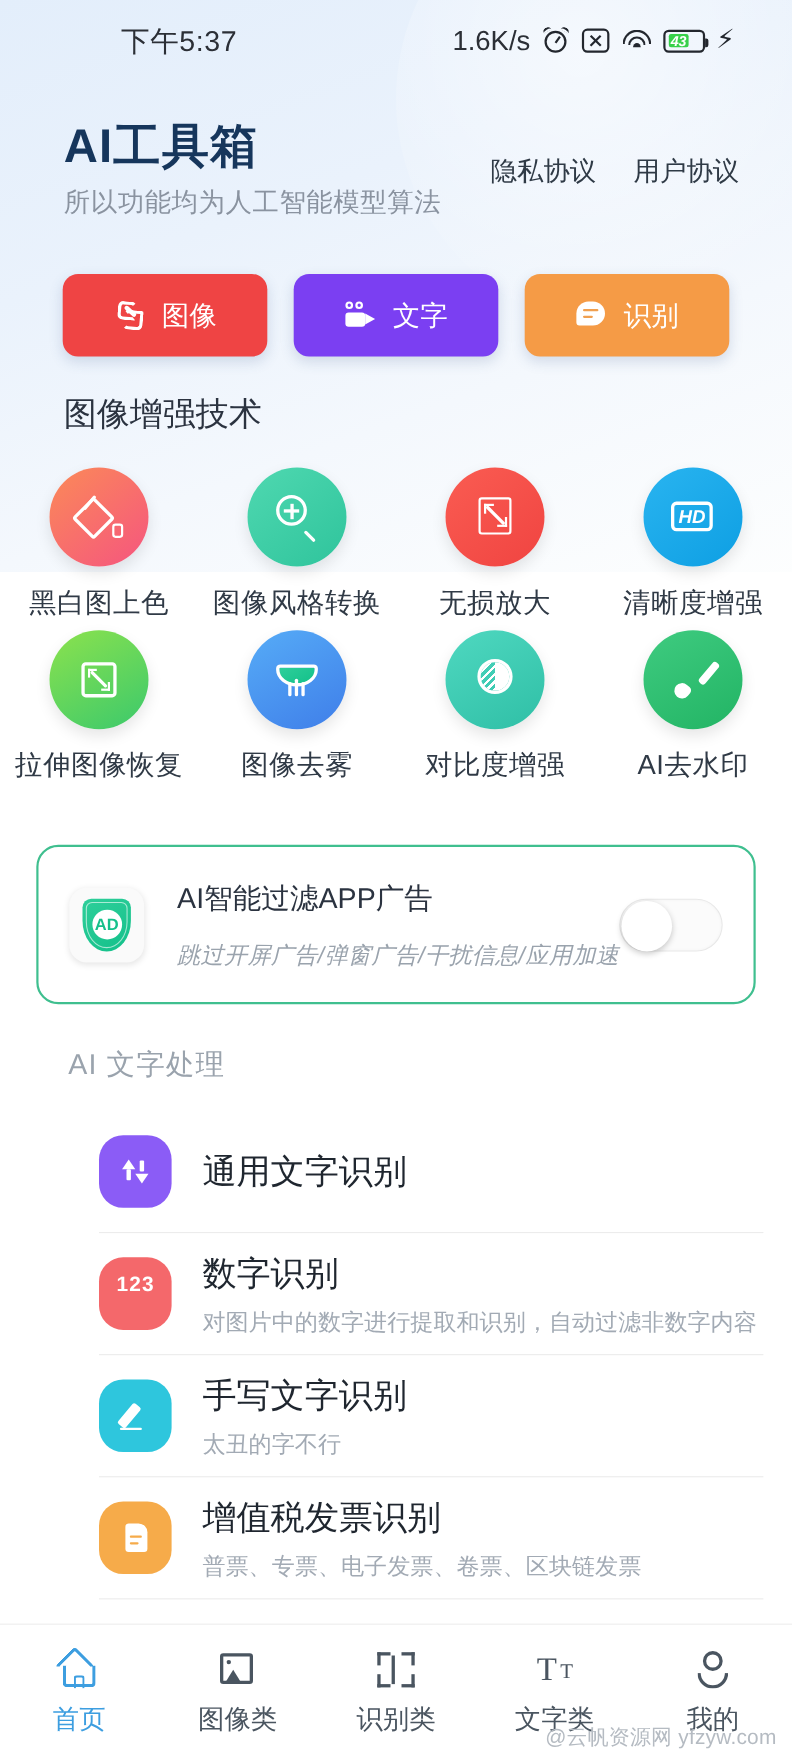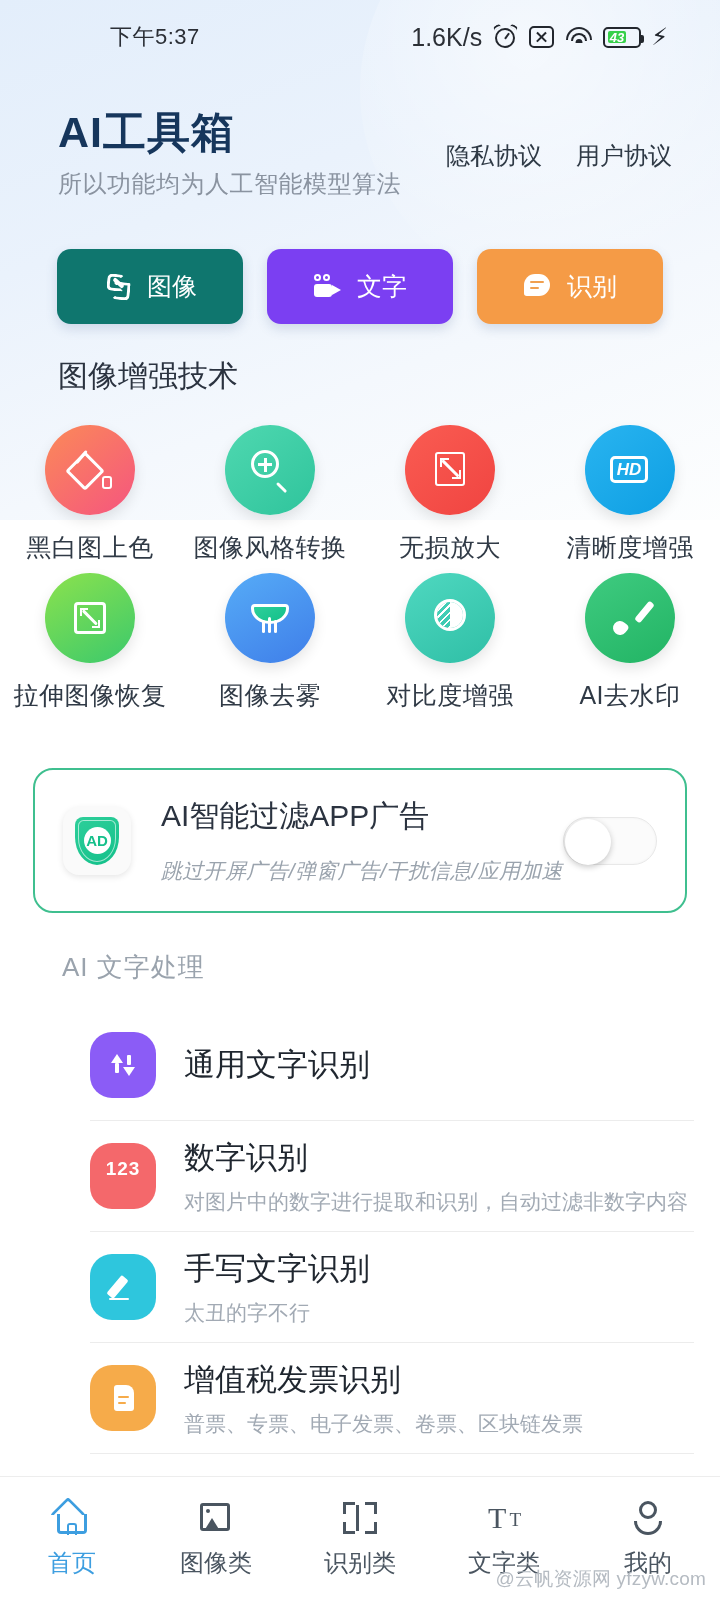--- a/index.html
+++ b/index.html
@@ -21,21 +21,21 @@
     border-radius:50%;
     background:radial-gradient(circle at 40% 40%, rgba(255,255,255,.55), rgba(255,255,255,0) 70%);
   }
 
   
   .statusbar {
     position:absolute; left:0; top:0; width:720px; height:74px;
     display:flex; align-items:center; z-index:5;
   }
   .sb-time {
-    font-size:22px; color:#2b2f36; margin-left:110px; letter-spacing:.5px;
+    font-size:26px; color:#2b2f36; margin-left:110px; letter-spacing:.5px;
   }
   .sb-right {
     margin-left:auto; margin-right:52px; display:flex; align-items:center; gap:11px;
   }
   .sb-speed { font-size:25px; color:#2b2f36; letter-spacing:0; }
   .ic { display:inline-block; }
 
   
   .ic-alarm { width:25px; height:25px; position:relative; }
   .ic-alarm .face{
@@ -286,21 +286,21 @@
   .shield .inner{
     position:absolute; inset:3px; border:1.5px solid rgba(255,255,255,.6);
     border-radius:6px 6px 20px 20px / 6px 6px 25px 25px;
   }
   .shield .ad-dot{
     width:27px; height:27px; border-radius:50%; background:#fff;
     display:flex; align-items:center; justify-content:center;
   }
   .shield .ad-dot span{ font-size:15px; font-weight:bold; color:#16c08b; line-height:1; }
   .ad-texts{ margin-left:30px; }
-  .ad-title{ font-size:30px; color:#2b3340; }
+  .ad-title{ font-size:26px; color:#2b3340; }
   .ad-sub{ font-size:21px; color:#9aa3ad; margin-top:20px; letter-spacing:.3px;font-style:italic; }
   .toggle{
     margin-left:auto; width:94px; height:48px; border-radius:24px;
     background:#fbfbfb; border:1px solid #e8e8e8; position:relative; flex:none;
     box-shadow:inset 0 0 3px rgba(0,0,0,.04);
   }
   .toggle .knob{
     position:absolute; left:1px; top:1px; width:46px; height:46px; border-radius:50%;
     background:#fff; box-shadow:0 2px 6px rgba(0,0,0,.22);
   }
@@ -320,21 +320,21 @@
   .li-title{ font-size:31px; color:#1f262f; font-weight:500; }
   .li-sub{ font-size:21px; color:#a2aab4; margin-top:9px; }
 
   .lg{ position:relative; width:34px; height:34px; }
   .lg-ocr .up,.lg-ocr .dn{ position:absolute; width:0; height:0; }
   .lg-ocr .up{ left:5px; top:6px; border-left:6px solid transparent; border-right:6px solid transparent; border-bottom:9px solid #fff; }
   .lg-ocr .upbar{ position:absolute; left:9px; top:15px; width:4px; height:10px; background:#fff; border-radius:1px; }
   .lg-ocr .dn{ right:5px; bottom:6px; border-left:6px solid transparent; border-right:6px solid transparent; border-top:9px solid #fff; }
   .lg-ocr .dnbar{ position:absolute; right:9px; top:7px; width:4px; height:10px; background:#fff; border-radius:1px; }
 
-  .lg-123{ display:flex; flex-direction:column; align-items:center;gap:20px; }
+  .lg-123{ display:flex; flex-direction:column; align-items:flex-start;gap:20px; }
   .lg-123 span{ font-size:19px; font-weight:bold; color:#fff; letter-spacing:1px; line-height:1; }
   .lg-123 .ul{ width:26px; height:2.4px; background:#fff; margin-top:3px; border-radius:2px; }
 
   .lg-pen .body{
     position:absolute; left:7px; top:5px; width:9px; height:24px; background:#fff;
     border-radius:2px; transform:rotate(40deg); transform-origin:center;
   }
   .lg-pen .line{ position:absolute; left:3px; bottom:4px; width:20px; height:2.4px; background:#fff; border-radius:2px; }
 
   .lg-doc .page{
@@ -429,21 +429,21 @@
 <div class="header">
   <div class="app-title">AI工具箱</div>
   <div class="app-sub">所以功能均为人工智能模型算法</div>
   <div class="header-links">
     <span>隐私协议</span>
     <span>用户协议</span>
   </div>
 </div>
 
 <div class="cats">
-  <div class="cat" style="background:#0f766e">
+  <div class="cat" style="background:#ef4444">
     <span class="cat-ico">
         <span class="g-phone">
           <i></i>
         </span>
       </span>
     <span>图像</span>
   </div>
   <div class="cat" style="background:#7b3ff2">
     <span class="cat-ico">
       <span class="g-video">

